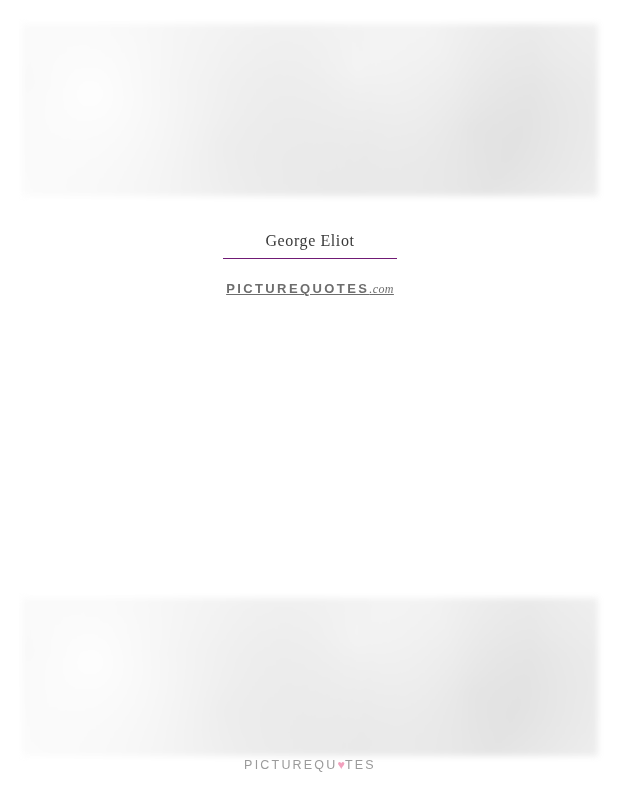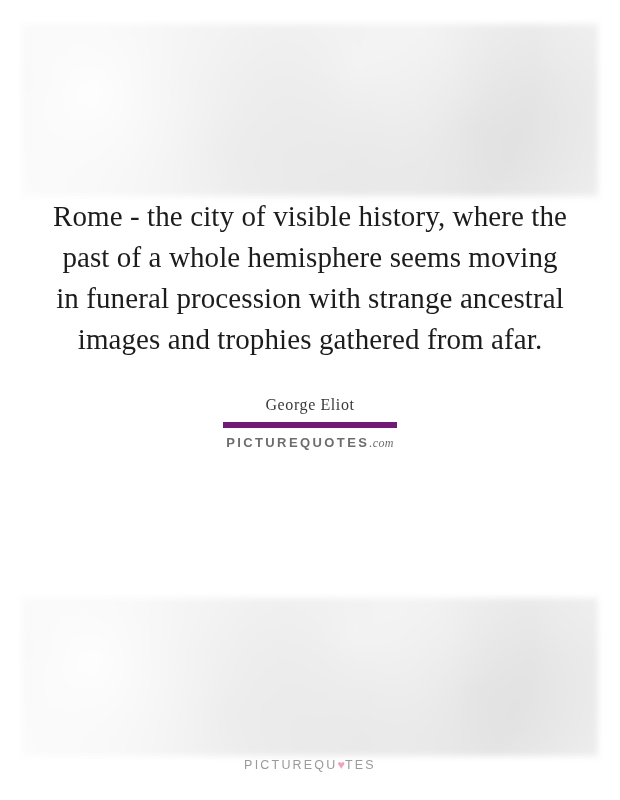--- a/index.html
+++ b/index.html
@@ -61,31 +61,32 @@
     margin-top: 36px;
     text-align: center;
   }
   .author {
     font-family: "Liberation Serif", serif;
     font-size: 16px;
     color: #3a3a3a;
     letter-spacing: 0.6px;
     padding-bottom: 8px;
     display: inline-block;
-    border-bottom: 6px solid #701a75;
+    border-bottom: 1px solid #701a75;
     padding-left: 42px;
     padding-right: 42px;
   }
   .brand-mid {
-    margin-top: 7px;
+    margin-top: 22px;
     font-family: "Liberation Sans", sans-serif;
     font-size: 13px;
     color: #6d6d6d;
     letter-spacing: 2.4px;
     font-weight: bold;
+    text-decoration: underline;
   }
   .brand-mid .dotcom {
     font-family: "Liberation Serif", serif;
     font-style: italic;
     font-weight: normal;
     letter-spacing: 0.4px;
     font-size: 12px;
     color: #6d6d6d;
   }
   .footer-brand {
@@ -106,21 +107,20 @@
   }
 </style>
 </head>
 <body>
 
 <div class="page">
 
   <div class="texture texture-top"></div>
 
   <div class="quote-area">
-    <p class="quote-text">Rome - the city of visible history, where the past of a whole hemisphere seems moving in funeral procession with strange ancestral images and trophies gathered from afar.</p>
 
     <div class="attrib-block">
       <div class="author">George Eliot</div>
       <div class="brand-mid">
         <span>PICTUREQUOTES</span><span class="dotcom">.com</span>
       </div>
     </div>
   </div>
 
   <div class="texture texture-bottom"></div>

